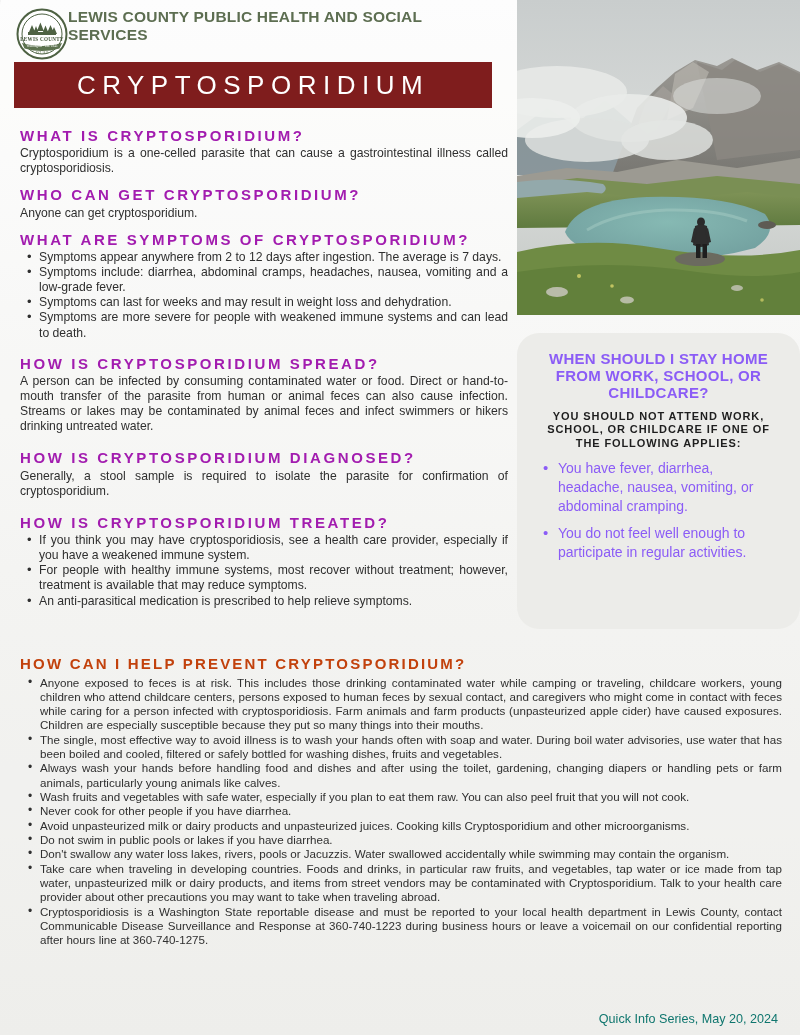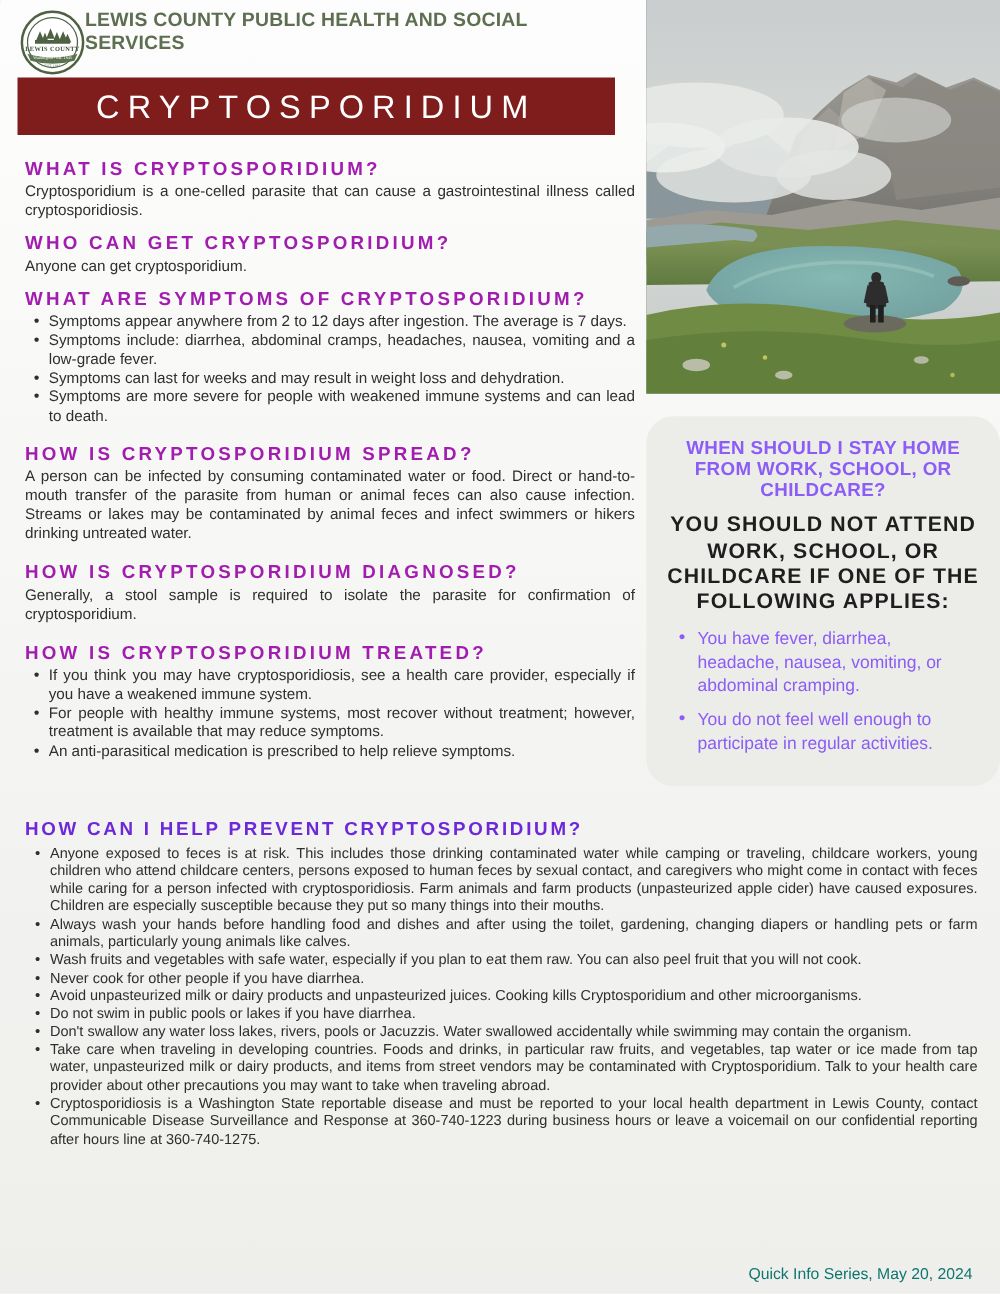--- a/index.html
+++ b/index.html
@@ -71,36 +71,36 @@
   
   .callout{
     position:absolute; left:517px; top:333px; width:283px; height:296px;
     background:#ecece9; border-radius:22px; padding:17px 16px 10px 16px;
   }
   .callout-title{
     color:#8b5cf6; font-size:15px; font-weight:bold; line-height:1.14;
     text-align:center; letter-spacing:.3px; margin-bottom:9px;
   }
   .callout-sub{
-    color:#1e1e1e; font-size:17px; font-weight:bold; line-height:1.2;
+    color:#1e1e1e; font-size:11px; font-weight:bold; line-height:1.2;
     text-align:center; letter-spacing:.9px; margin-bottom:9px;
   }
   ul.callout-list{ list-style:none; margin:0; padding:0 2px 0 8px; }
   ul.callout-list li{
     font-size:14px; line-height:1.38; color:#8b5cf6;
     position:relative; padding-left:17px; margin-bottom:7px;
   }
   ul.callout-list li::before{
     content:"\2022"; position:absolute; left:2px; top:-1px; font-size:15px;
   }
 
   
   .prevent{ position:absolute; left:20px; top:654px; width:762px; }
   .prevent h2{
-    color:#6d28d9; font-size:15px; font-weight:bold; letter-spacing:2.2px;
+    color:#c2410c; font-size:15px; font-weight:bold; letter-spacing:2.2px;
     line-height:1.3; margin-bottom:2px;
   }
   ul.prevent-list{ list-style:none; margin:0; padding:0; }
   ul.prevent-list li{
     font-size:11.6px; line-height:1.235; color:#2f2f2f;
     text-align:justify; position:relative; padding-left:20px; margin-bottom:0;
   }
   ul.prevent-list li::before{
     content:"\2022"; position:absolute; left:8px; top:-1px;
     font-size:12px; color:#2f2f2f;
@@ -262,20 +262,21 @@
     <ul class="callout-list">
       <li>You have fever, diarrhea, headache, nausea, vomiting, or abdominal cramping.</li>
       <li>You do not feel well enough to participate in regular activities.</li>
     </ul>
   </div>
 
   <div class="prevent">
     <h2>HOW CAN I HELP PREVENT CRYPTOSPORIDIUM?</h2>
     <ul class="prevent-list">
       <li>Anyone exposed to feces is at risk. This includes those drinking contaminated water while camping or traveling, childcare workers, young children who attend childcare centers, persons exposed to human feces by sexual contact, and caregivers who might come in contact with feces while caring for a person infected with cryptosporidiosis. Farm animals and farm products (unpasteurized apple cider) have caused exposures. Children are especially susceptible because they put so many things into their mouths.</li>
+      <li>The single, most effective way to avoid illness is to wash your hands often with soap and water. During boil water advisories, use water that has been boiled and cooled, filtered or safely bottled for washing dishes, fruits and vegetables.</li>
       <li>Always wash your hands before handling food and dishes and after using the toilet, gardening, changing diapers or handling pets or farm animals, particularly young animals like calves.</li>
       <li>Wash fruits and vegetables with safe water, especially if you plan to eat them raw. You can also peel fruit that you will not cook.</li>
       <li>Never cook for other people if you have diarrhea.</li>
       <li>Avoid unpasteurized milk or dairy products and unpasteurized juices. Cooking kills Cryptosporidium and other microorganisms.</li>
       <li>Do not swim in public pools or lakes if you have diarrhea.</li>
       <li>Don't swallow any water loss lakes, rivers, pools or Jacuzzis. Water swallowed accidentally while swimming may contain the organism.</li>
       <li>Take care when traveling in developing countries. Foods and drinks, in particular raw fruits, and vegetables, tap water or ice made from tap water, unpasteurized milk or dairy products, and items from street vendors may be contaminated with Cryptosporidium. Talk to your health care provider about other precautions you may want to take when traveling abroad.</li>
       <li>Cryptosporidiosis is a Washington State reportable disease and must be reported to your local health department in Lewis County, contact Communicable Disease Surveillance and Response at 360-740-1223 during business hours or leave a voicemail on our confidential reporting after hours line at 360-740-1275.</li>
     </ul>
   </div>

